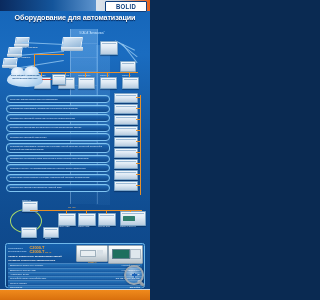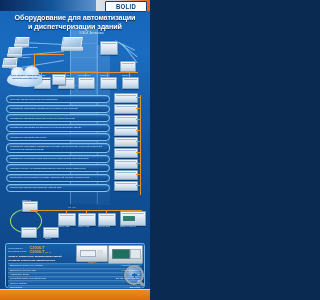--- a/index.html
+++ b/index.html
@@ -135,21 +135,20 @@
 
   <div class="topbar">
     <div class="topbar-dark"></div>
     <div class="logo">
       <span>BOLID</span>
     </div>
   </div>
 
   <div class="title">
     <div>Оборудование для автоматизации</div>
-    <div>и диспетчеризации зданий</div>
   </div>
 
   <div class="diagram">
 
     <div class="tower">
       <div class="twr-line" style="top:14px"></div>
         <div class="twr-line" style="top:28px"></div>
       <div class="twr-line" style="top:42px"></div>
         <div class="twr-line" style="top:56px"></div>
       <div class="twr-line" style="top:70px"></div>

